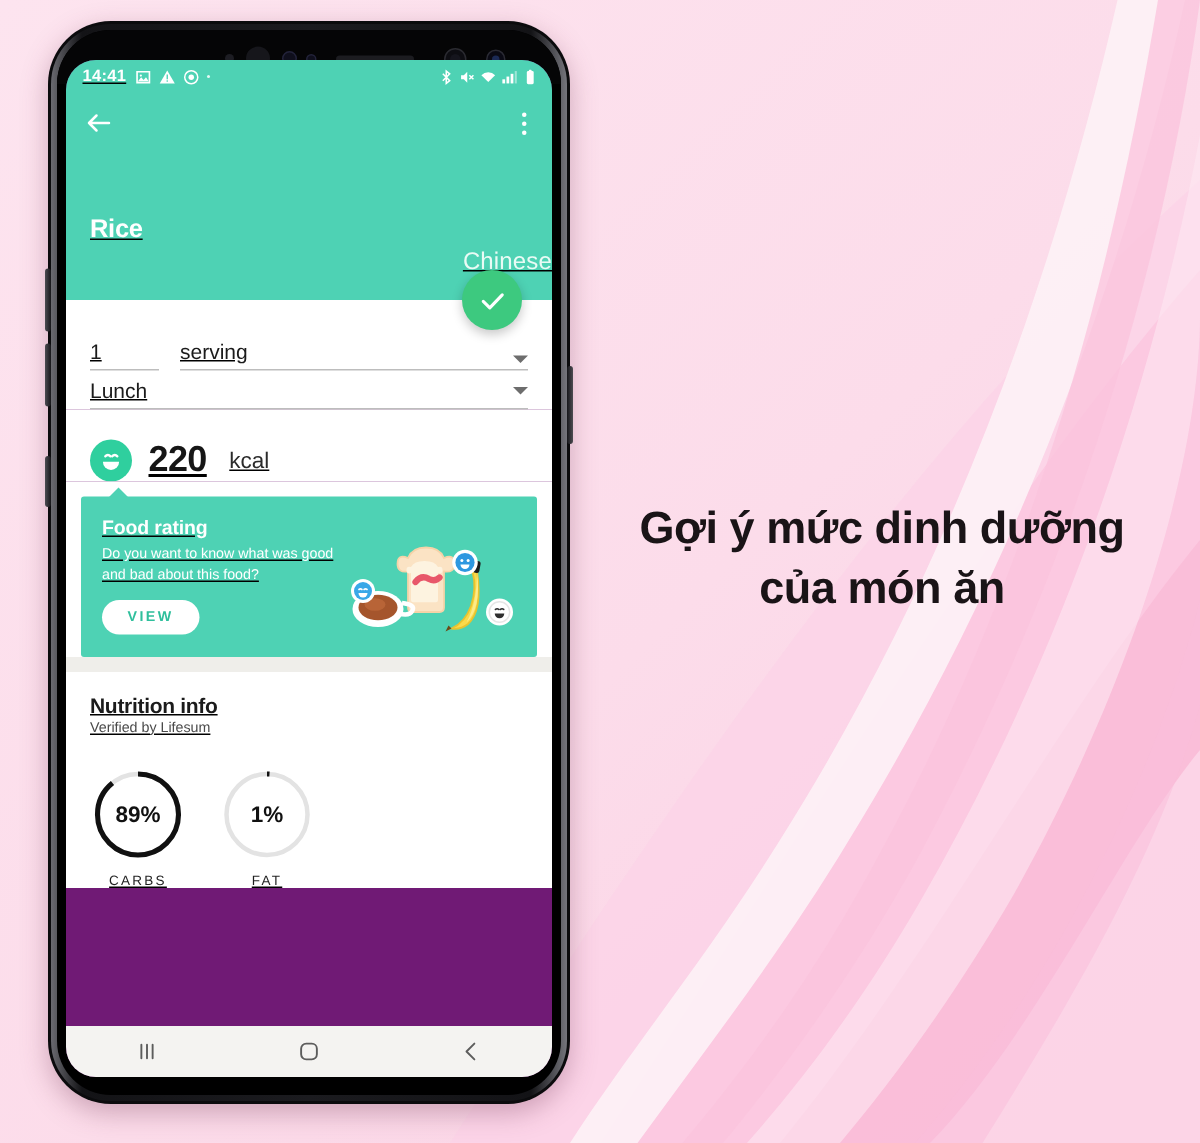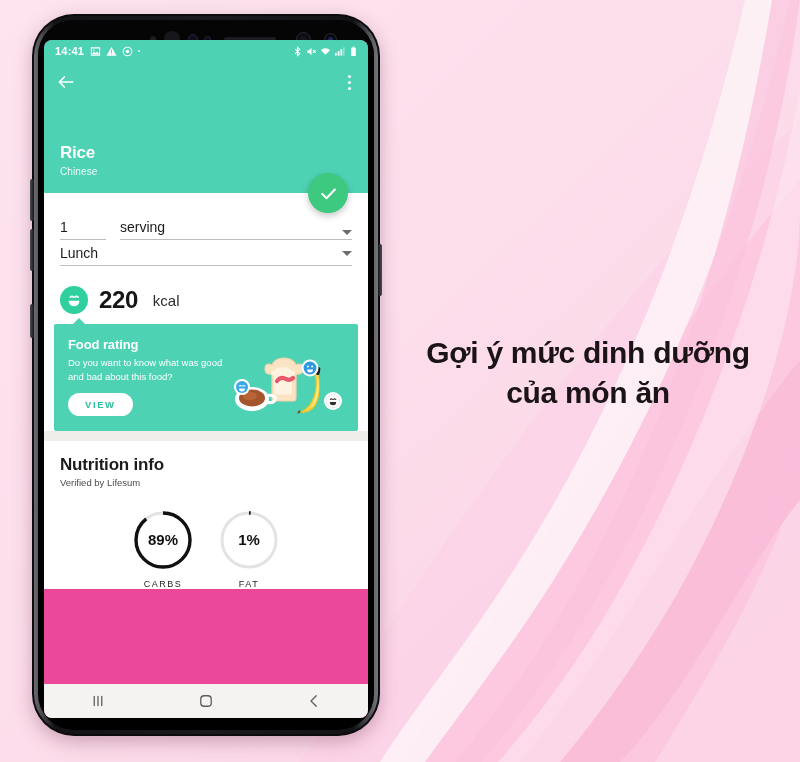--- a/index.html
+++ b/index.html
@@ -82,23 +82,24 @@
   .cam1 { left:258px; top:12px; width:15px; height:15px; background:#0d0d12; border:1px solid #2a2a30; }
   .cam1::after { content:""; position:absolute; left:3px; top:3px; width:7px; height:7px;
                  border-radius:50%; background:#15151d; }
   .cam2 { left:286px; top:13px; width:13px; height:13px; background:#0a0a14; border:1px solid #2a2a33; }
   .cam2::after { content:""; position:absolute; left:3px; top:3px; width:5px; height:5px;
                  border-radius:50%; background:#1b2a55; }
 
   
   .screen {
     position:absolute; left:12px; top:26px; right:12px; bottom:18px;
-    border-radius:8px;
-    background:#ec4899;
+    border-radius:20px;
+    background:#701a75;
     overflow:hidden;
+    text-decoration:underline;
   }
 
   
   .statusbar {
     height:22px;
     background:#4ed2b4;
     display:flex; align-items:center;
     padding:0 9px 0 11px;
     color:#fff;
   }
@@ -121,21 +122,21 @@
   .kebab { display:flex; flex-direction:column; gap:3px; cursor:pointer; padding:3px; }
   .kebab i { width:3px; height:3px; background:#fff; border-radius:50%; display:block; }
 
   
   .hero {
     background:#4ed2b4;
     padding:42px 0 16px 16px;
     position:relative;
   }
   .hero-title { color:#fff; font-size:17px; font-weight:bold; line-height:1; letter-spacing:-0.2px; }
-  .hero-sub { color:#e9fbf5; font-size:10px; margin-top:5px; letter-spacing:.1px; }
+  .hero-sub { color:#e9fbf5; font-size:16px; margin-top:5px; letter-spacing:.1px;text-align:right; }
 
   .fab {
     position:absolute;
     right:20px; bottom:-20px;
     width:40px; height:40px;
     border-radius:50%;
     background:#3dc97f;
     display:flex; align-items:center; justify-content:center;
     box-shadow:0 3px 7px rgba(0,0,0,0.22);
     cursor:pointer;
@@ -205,23 +206,23 @@
     border-radius:12px;
     cursor:pointer;
   }
   .card-art { position:absolute; right:6px; bottom:10px; width:124px; height:66px; }
 
   
   .strip { height:10px; background:#efeeea; }
 
   
   .nutri { background:#fff; padding:14px 16px 0 16px; }
-  .n-title { font-size:17px; font-weight:bold; color:#1b1b1b; letter-spacing:-0.2px; }
+  .n-title { font-size:14px; font-weight:bold; color:#1b1b1b; letter-spacing:-0.2px; }
   .n-sub { font-size:9.5px; color:#4a4a4a; margin-top:2px; }
-  .donuts { display:flex; justify-content:center; gap:22px; margin-top:20px; }
+  .donuts { display:flex; justify-content:flex-start; gap:22px; margin-top:20px; }
   .donut { width:64px; text-align:center; }
   .donut svg { display:block; margin:0 auto; }
   .donut-label {
     font-size:9px; color:#1f1f1f; letter-spacing:1.5px; margin-top:7px; font-weight:500;
   }
   .donut-val {
     font-size:15px; font-weight:bold; fill:#111;
   }
 
   

